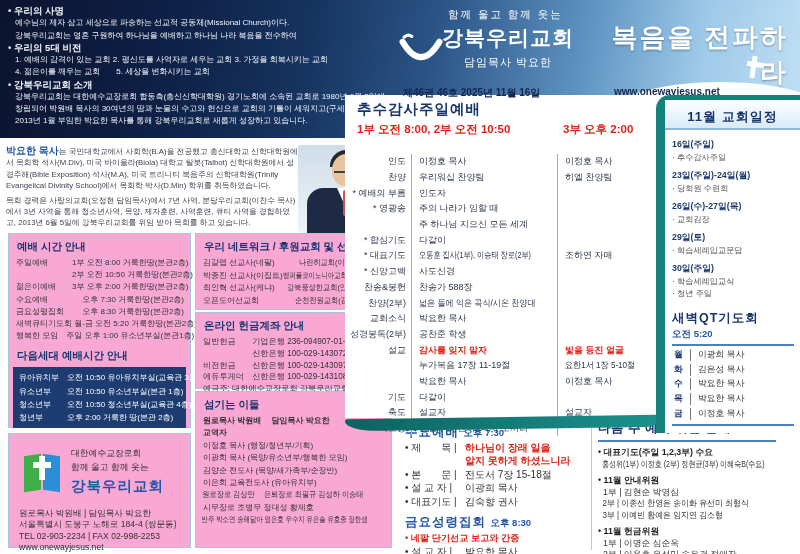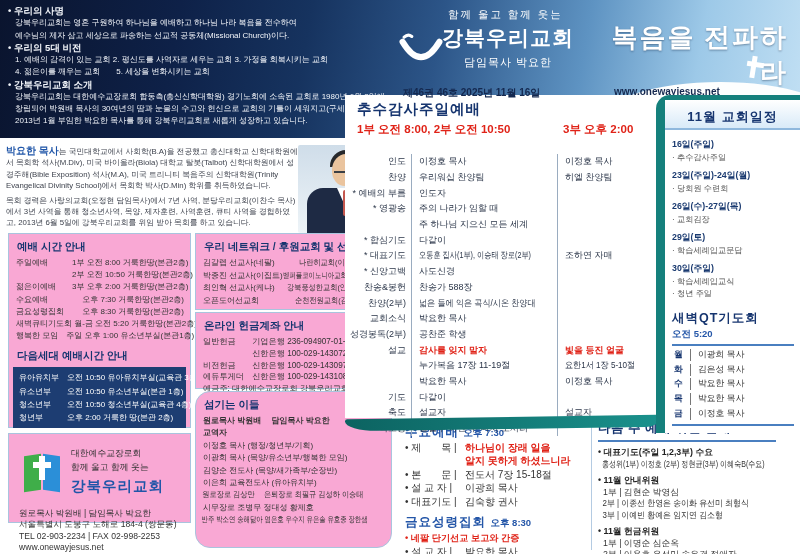--- a/index.html
+++ b/index.html
@@ -84,40 +84,40 @@
 
   
   .box { position:absolute; background:#f9a8d4; border:1px solid #a9c4de; }
   .b-title { font-size:10.5px; font-weight:bold; color:#16356f; padding:6px 0 3px 8px; white-space:nowrap; }
   .box1 { left:8px; top:233px; width:183px; height:195px; }
   .wt-line { font-size:8px; line-height:12.2px; color:#333; padding-left:7px; white-space:nowrap; }
   .ng-title { font-size:10.5px; font-weight:bold; color:#16356f; padding:7px 0 4px 8px; }
   .ng-box { margin:0 4px; background:#1d3d72; padding:4px 0 4px 6px; }
   .ng-line { font-size:8px; line-height:13.2px; color:#fff; white-space:nowrap; }
 
-  .box2 { left:8px; top:433px; width:183px; height:90px; }
+  .box2 { left:8px; top:433px; width:183px; height:115px; }
   .door { position:absolute; left:13px; top:16px; width:42px; height:46px; }
   .door-g { position:absolute; left:2px; top:5px; width:17px; height:36px; background:#3fae49; transform:skewY(-8deg); }
   .door-b { position:absolute; left:21px; top:5px; width:17px; height:36px; background:#2b8fd8; transform:skewY(8deg); }
   .door-cv { position:absolute; left:17px; top:6px; width:6px; height:24px; background:#fff; }
   .door-ch { position:absolute; left:11px; top:12px; width:18px; height:6px; background:#fff; }
   .ci-texts { position:absolute; left:62px; top:14px; }
   .ci-denom { font-size:8.8px; color:#333; }
   .ci-tag { font-size:8.8px; color:#333; margin-top:2px; }
   .ci-name { font-size:14.5px; font-weight:bold; color:#1f55a8; margin-top:3px; letter-spacing:1px; }
   .ci-lines { position:absolute; left:10px; top:74px; }
   .ci-line { font-size:8.6px; color:#333; line-height:11.4px; white-space:nowrap; }
 
   .boxnet { left:195px; top:233px; width:197px; height:77px; }
   .net-row { display:flex; font-size:8px; line-height:12.6px; color:#333; padding-left:7px; white-space:nowrap; }
   .net-l { width:96px; }
   .net-r { flex:1; }
   .boxoff { left:195px; top:312px; width:197px; height:77px; }
   .off-line { font-size:8.2px; line-height:11.8px; color:#333; padding-left:7px; white-space:nowrap; }
-  .boxsrv { left:195px; top:391px; width:197px; height:157px;border-radius:15px; }
+  .boxsrv { left:195px; top:391px; width:197px; height:157px; }
   .srv-line { font-size:8px; line-height:12.4px; color:#333; padding-left:7px; white-space:nowrap; }
   .bold { font-weight:bold; }
 
   
   .wed { position:absolute; left:405px; top:422px; width:187px; height:128px; border-right:1px solid #b4cbe2; }
   .sec-title { font-size:12.5px; font-weight:bold; color:#2456a8; letter-spacing:1px; }
   .sec-time { font-size:9.5px; font-weight:bold; color:#2456a8; }
   .wed-row { display:flex; font-size:10px; line-height:13.4px; color:#333; }
   .wed-label { width:60px; white-space:nowrap; }
   .wed-val { flex:1; white-space:nowrap; }
@@ -130,22 +130,22 @@
   .nw-l { font-size:8.8px; color:#333; line-height:11.2px; padding-left:5px; white-space:nowrap; }
 </style>
 </head>
 <body>
 
 <div class="page">
 
   <div class="header">
     <div class="mission">
       <div class="m-head">• 우리의 사명</div>
+      <div class="m-line">예수님의 제자 삼고 세상으로 파송하는 선교적 공동체(Missional Church)이다.</div>
       <div class="m-line">강북우리교회는 영혼 구원하여 하나님을 예배하고 하나님 나라 복음을 전수하여</div>
-      <div class="m-line">예수님의 제자 삼고 세상으로 파송하는 선교적 공동체(Missional Church)이다.</div>
       <div class="m-head">• 우리의 5대 비전</div>
       <div class="m-line">1. 예배의 감격이 있는 교회   2. 평신도를 사역자로 세우는 교회   3. 가정을 회복시키는 교회</div>
       <div class="m-line">4. 젊은이를 깨우는 교회　　5. 세상을 변화시키는 교회</div>
       <div class="m-head">• 강북우리교회 소개</div>
       <div class="m-line">강북우리교회는 대한예수교장로회 합동측(총신신학대학원) 경기노회에 소속된 교회로 1980년 6월 3일에</div>
       <div class="m-line">창립되어 박원배 목사의 30여년의 땀과 눈물의 수고와 헌신으로 교회의 기틀이 세워지고(구세광교회),</div>
       <div class="m-line">2013년 1월 부임한 박요한 목사를 통해 강북우리교회로 새롭게 성장하고 있습니다.</div>
     </div>
 
     <div class="logo-block">

